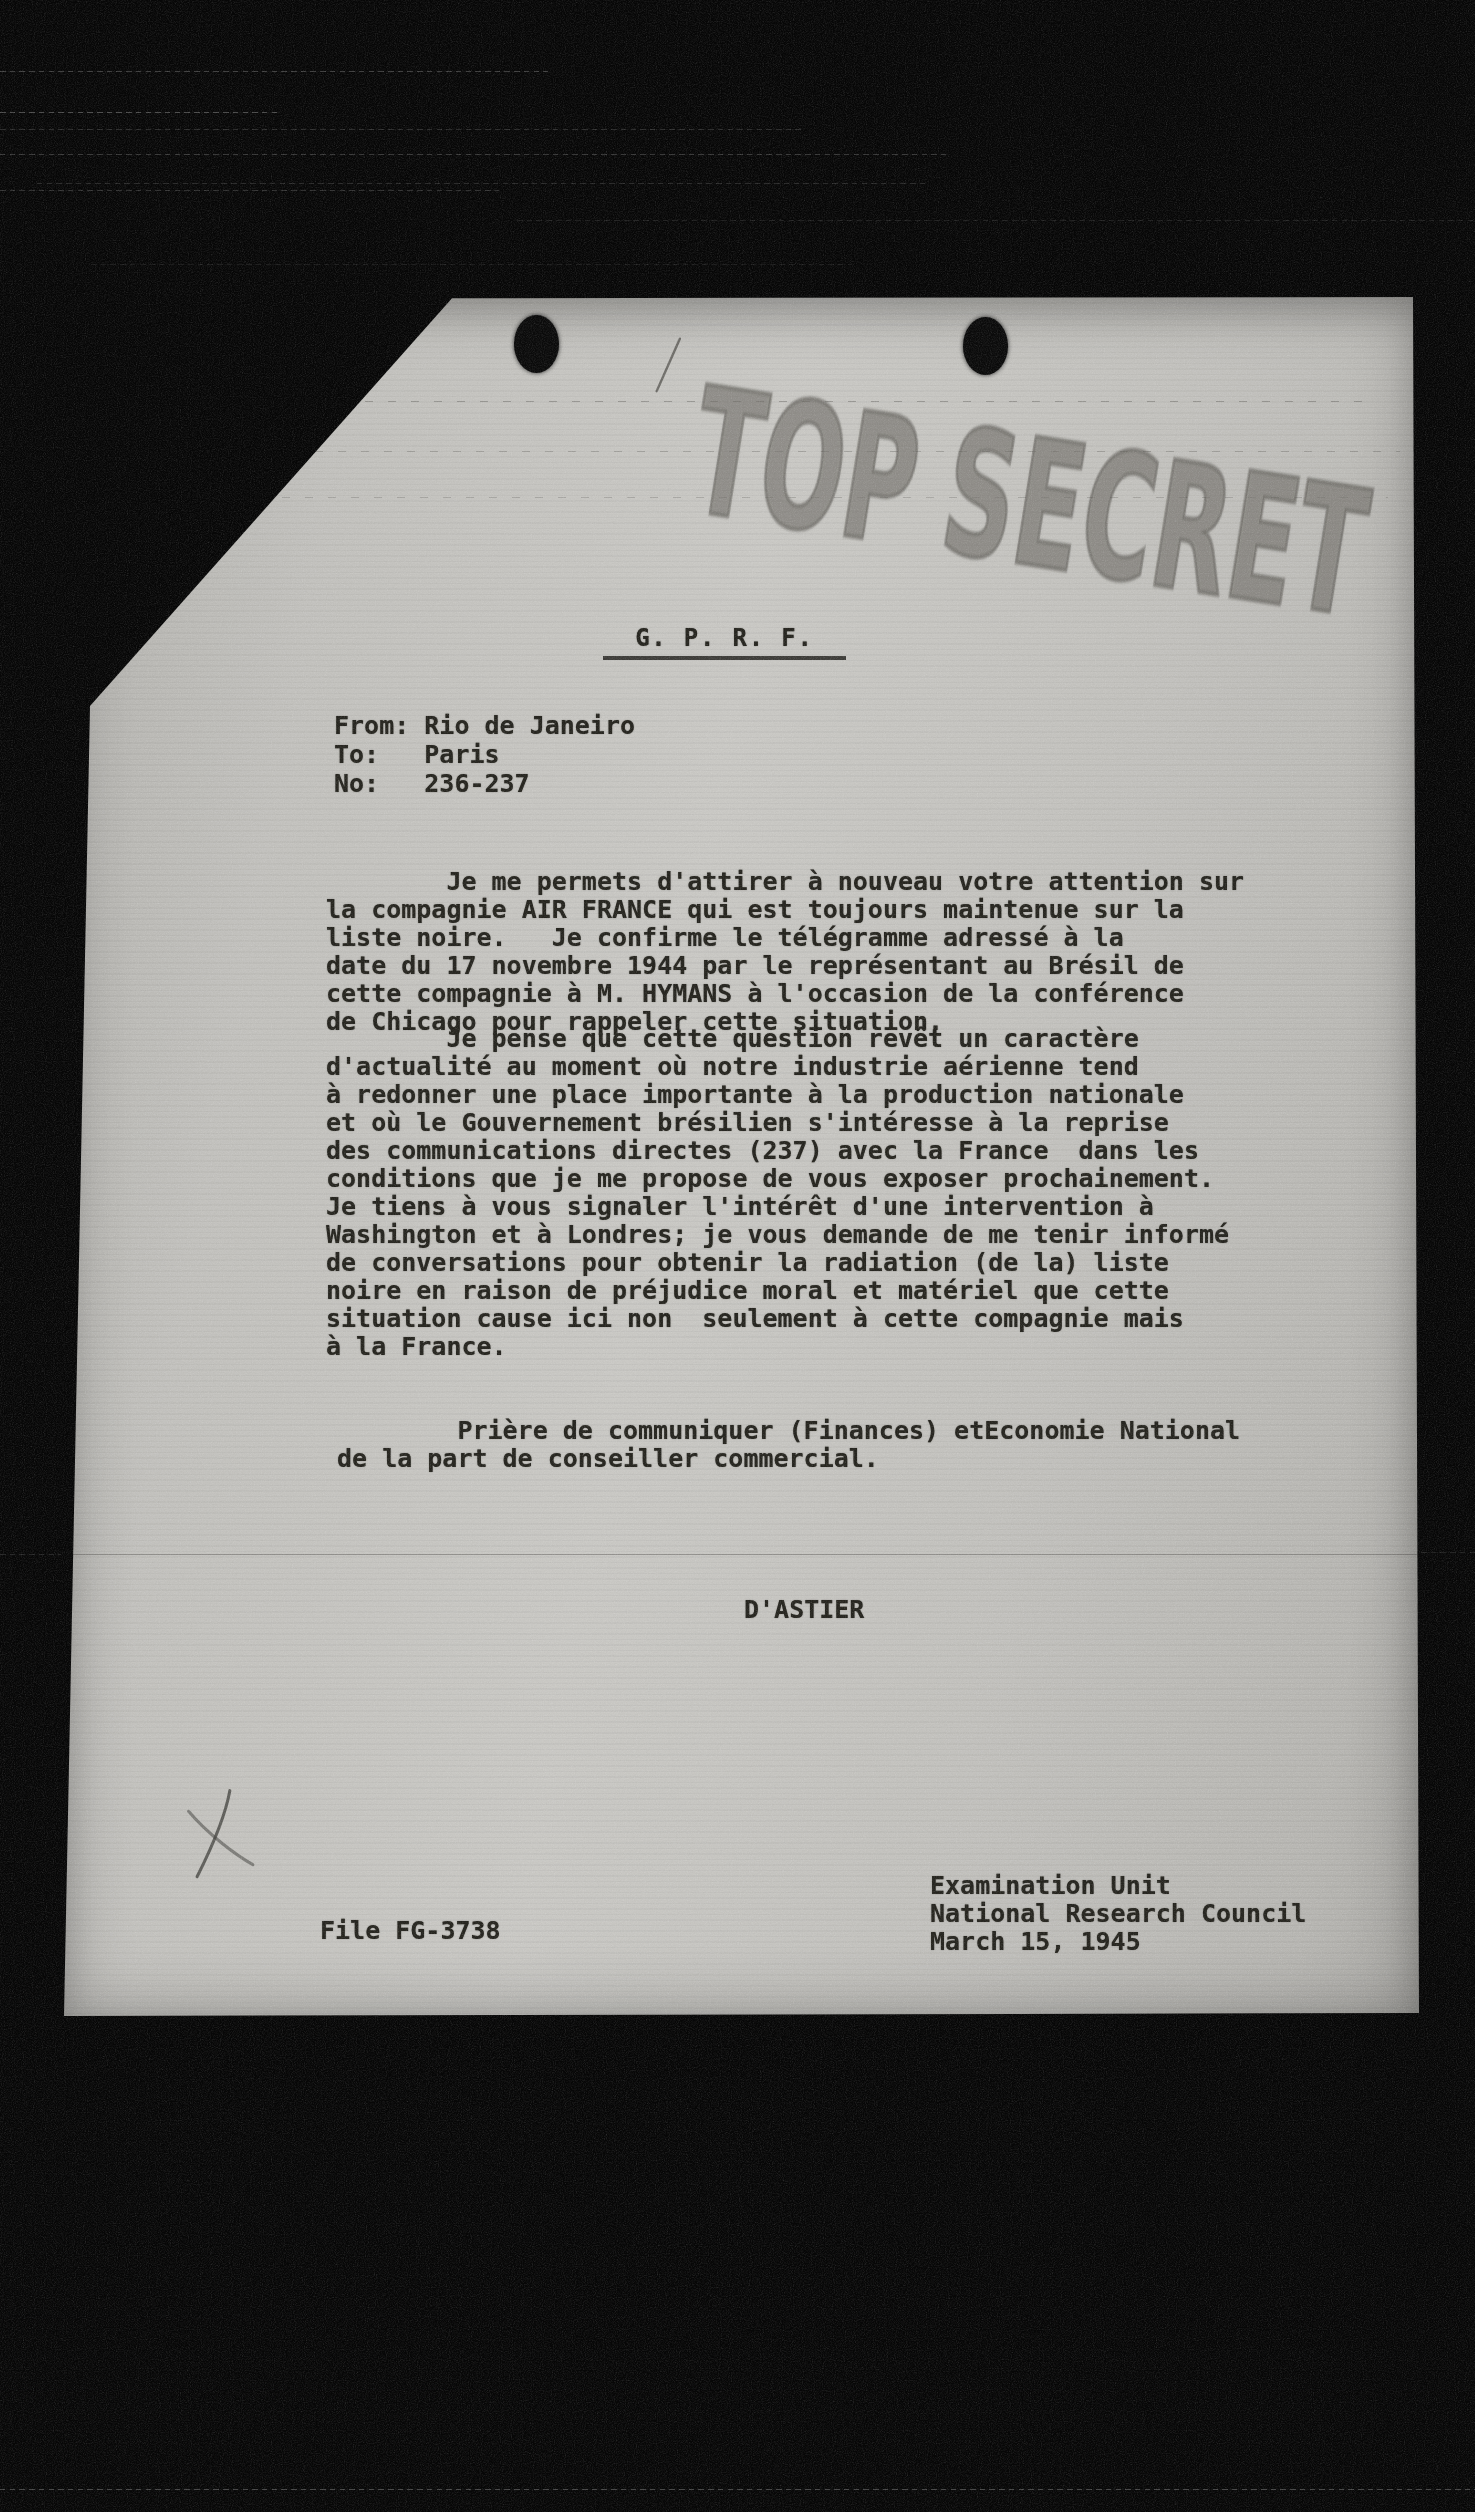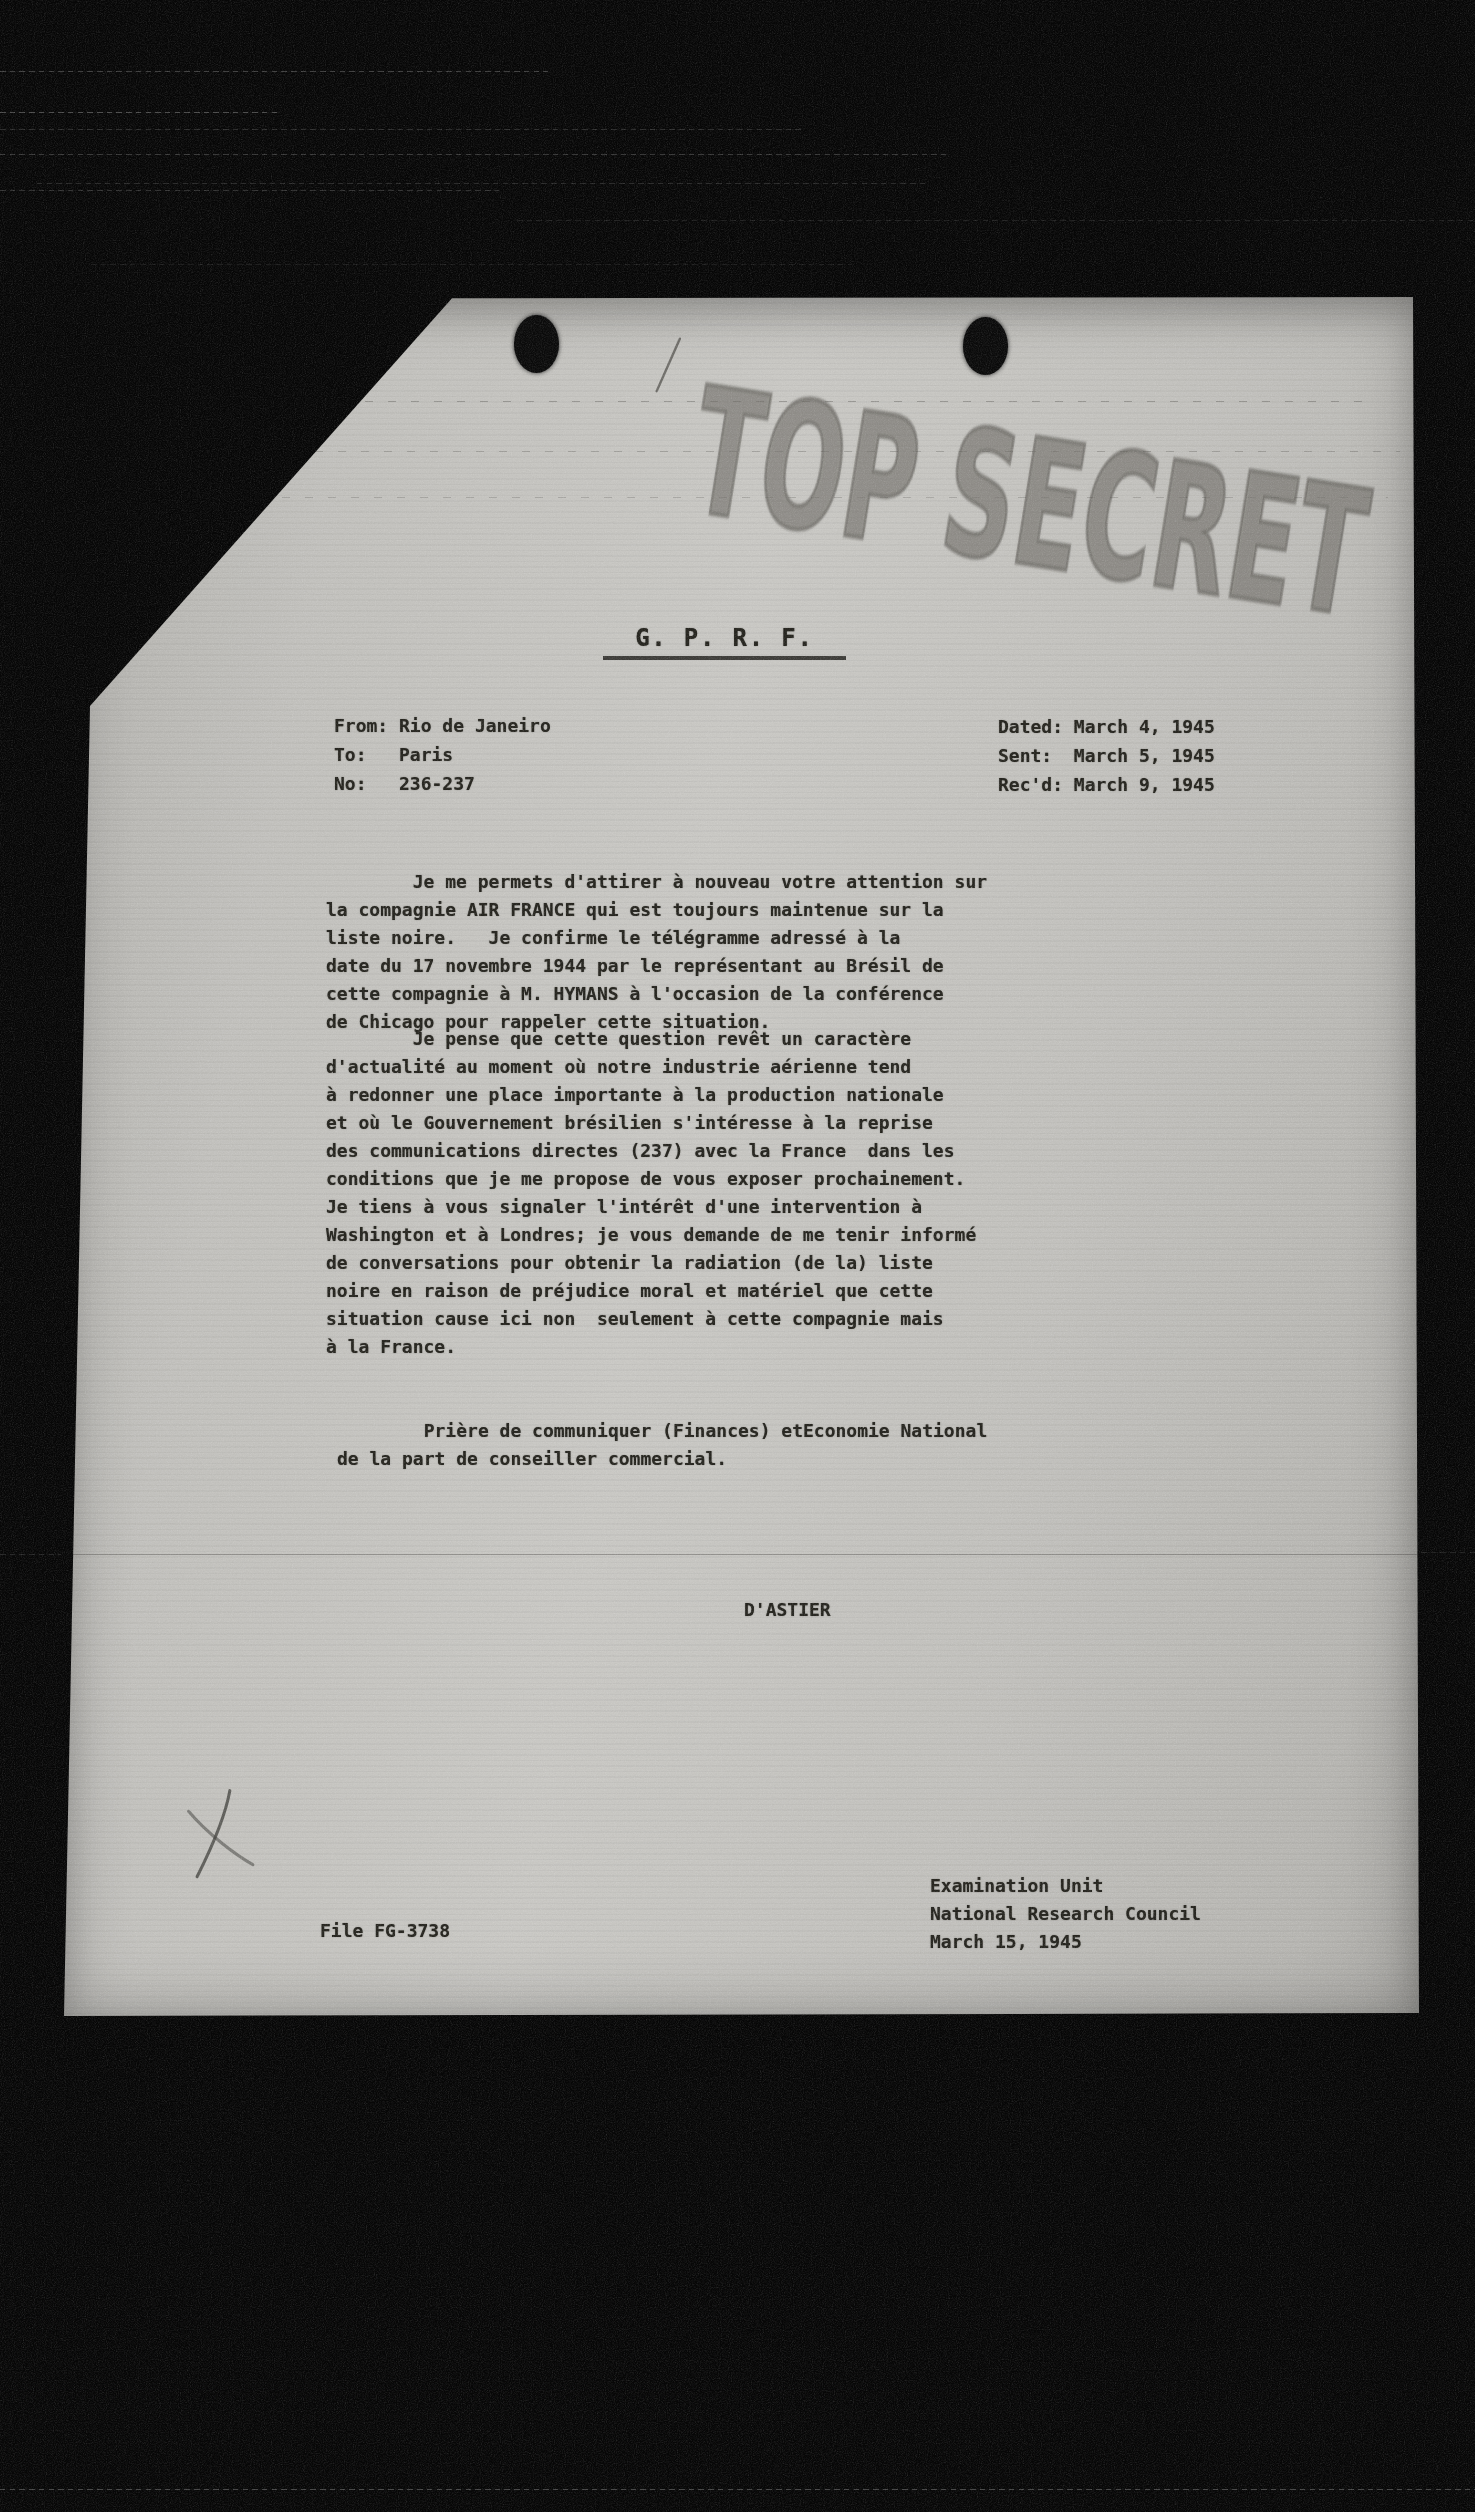--- a/index.html
+++ b/index.html
@@ -33,21 +33,21 @@
   }
   .grain { position: absolute; inset: 0; width: 100%; height: 100%;
            mix-blend-mode: multiply; opacity: 0.30; pointer-events: none; }
   .dust  { position: absolute; inset: 0; width: 100%; height: 100%;
            mix-blend-mode: screen; opacity: 0.28; pointer-events: none; }
   
   .tw {
     position: absolute;
     font-family: "DejaVu Sans Mono", monospace;
     font-weight: 700;
-    font-size: 18px; line-height: 28px;
+    font-size: 25px; line-height: 28px;
     color: #26251f;
     white-space: pre;
     text-shadow: 0 0 1.2px rgba(38,37,31,0.55);
     filter: blur(0.2px);
   }
   .meta  { line-height: 29px; }
   .footerblock { line-height: 28px; }
   .heading-wrap {
     position: absolute; left: 542px; top: 327px; width: 243px; height: 32px;
     text-align: center;
@@ -160,23 +160,20 @@
   <div class="stamp">TOP SECRET</div>
 
   <div class="heading-wrap">
     <span class="tw-inline">G. P. R. F.</span>
   </div>
 
   <div class="tw meta" style="left:273px; top:414px;">From: Rio de Janeiro
 To:   Paris
 No:   236-237</div>
 
-  <div class="tw meta" style="left:937px; top:415px;">Dated: March 4, 1945
-Sent:  March 5, 1945
-Rec'd: March 9, 1945</div>
 
   <div class="tw" style="left:265px; top:571px;">        Je me permets d'attirer à nouveau votre attention sur
 la compagnie AIR FRANCE qui est toujours maintenue sur la
 liste noire.   Je confirme le télégramme adressé à la
 date du 17 novembre 1944 par le représentant au Brésil de
 cette compagnie à M. HYMANS à l'occasion de la conférence
 de Chicago pour rappeler cette situation.</div>
 
   <div class="tw" style="left:265px; top:728px;">        Je pense que cette question revêt un caractère
 d'actualité au moment où notre industrie aérienne tend

